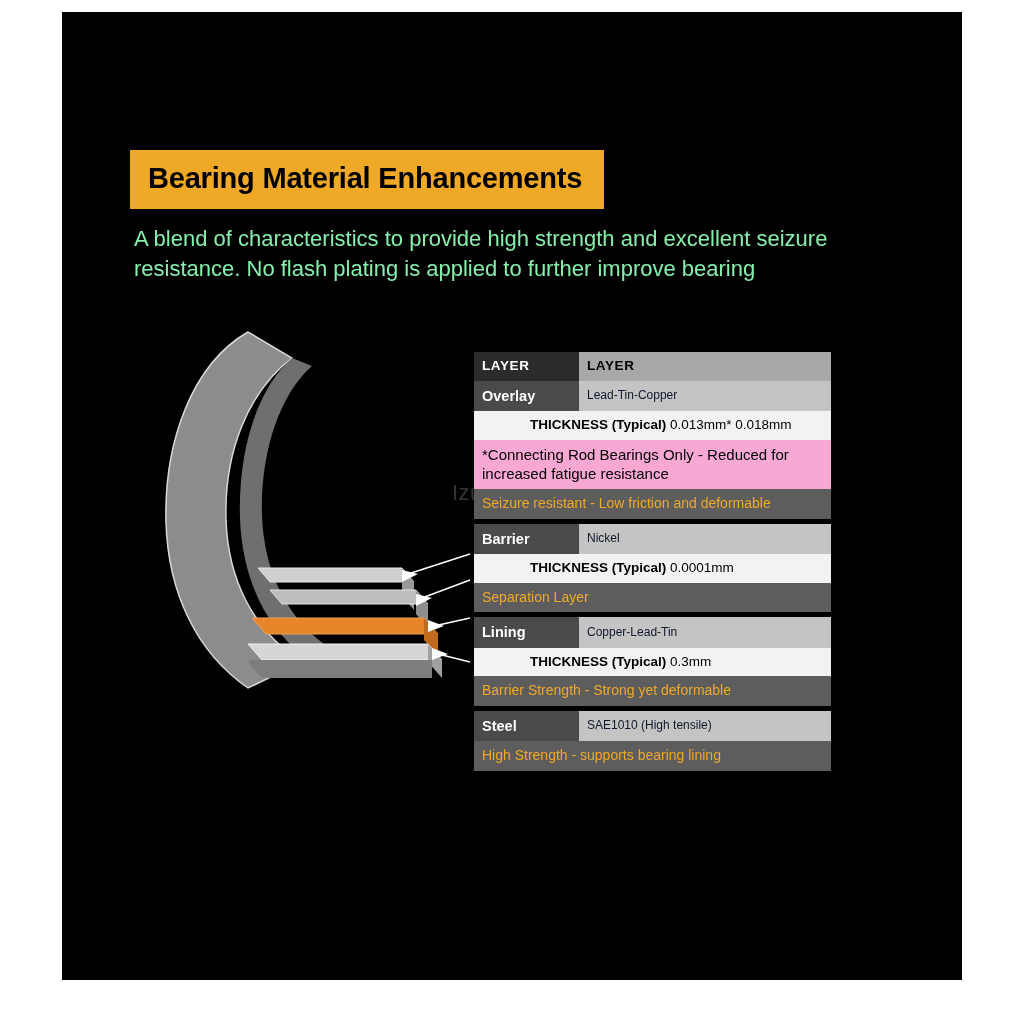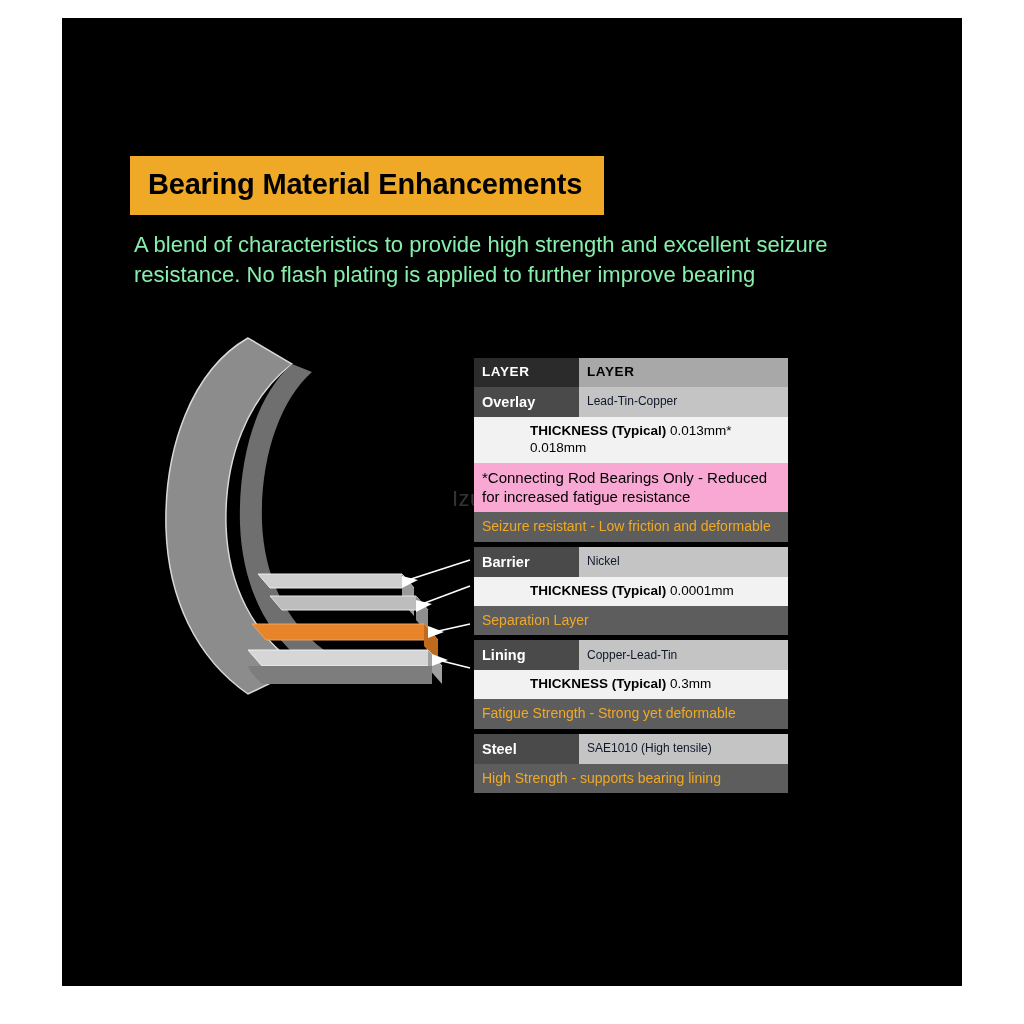--- a/index.html
+++ b/index.html
@@ -15,21 +15,21 @@
   }
   #canvas {
     position: relative;
     width: 1024px;
     height: 1024px;
     background: #ffffff;
   }
   #stage {
     position: absolute;
     left: 62px;
-    top: 18px;
+    top: 12px;
     width: 900px;
     height: 968px;
     background: #000000;
   }
 
   
   .title-banner {
     position: absolute;
     left: 68px;
     top: 138px;
@@ -70,21 +70,21 @@
     top: 310px;
     width: 320px;
     height: 420px;
   }
 
   
   .spec-table {
     position: absolute;
     left: 412px;
     top: 340px;
-    width: 314px;
+    width: 357px;
     border-collapse: collapse;
     font-size: 13.5px;
   }
   .spec-table td {
     padding: 0;
     vertical-align: middle;
   }
   .cell {
     padding: 6px 8px;
     line-height: 1.25;
@@ -256,21 +256,21 @@
               <div class="cell">Copper-Lead-Tin</div>
             </td>
         </tr>
         <tr class="row-thick">
           <td colspan="2">
               <div class="cell"><span class="strong">THICKNESS (Typical)</span> <span>0.3mm</span></div>
             </td>
         </tr>
         <tr class="row-prop">
           <td colspan="2">
-              <div class="cell">Fatigue Strength - Strong yet deformable</div>
+              <div class="cell">Barrier Strength - Strong yet deformable</div>
             </td>
         </tr>
 
         <tr class="spacer-row">
             <td colspan="2"></td>
           </tr>
 
         <tr class="row-layer">
           <td class="lbl">
               <div class="cell">Steel</div>

